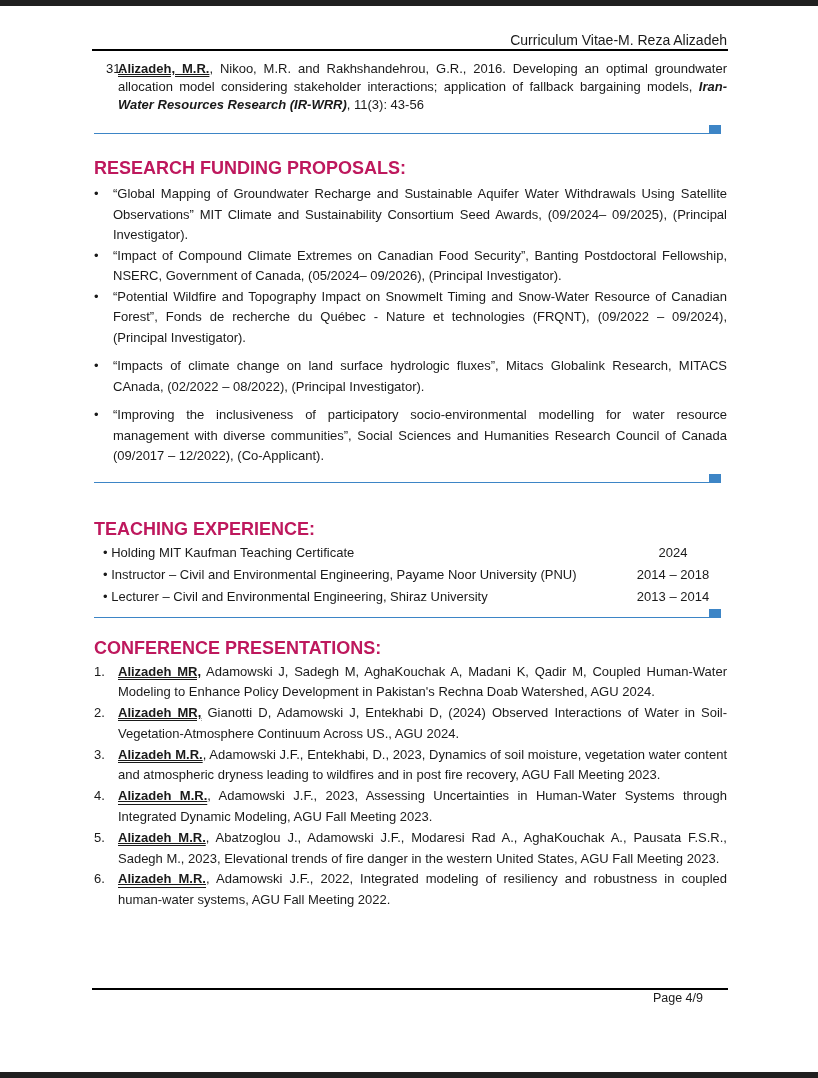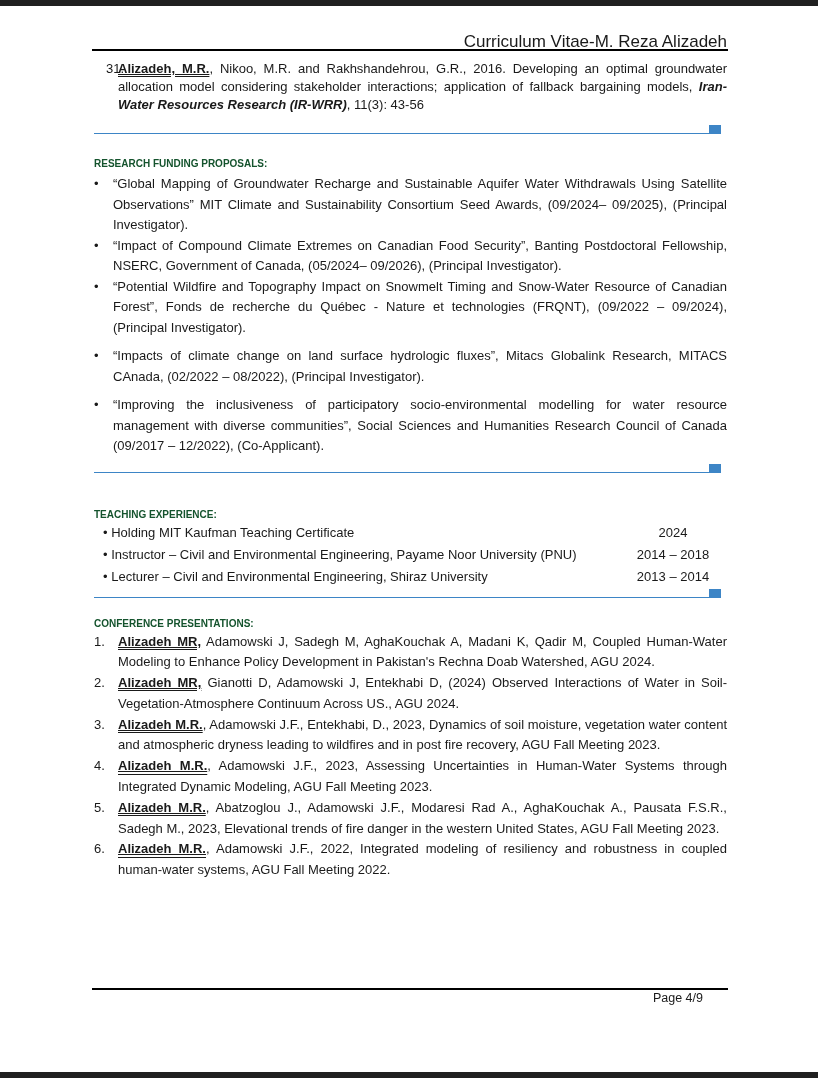--- a/index.html
+++ b/index.html
@@ -4,37 +4,37 @@
   <style>
     html, body { margin: 0; padding: 0; }
     body {
       width: 818px; height: 1078px; position: relative; overflow: hidden;
       background: #ffffff; color: #1a1a1a;
       font-family: "Liberation Sans", sans-serif;
       font-size: 13px;
     }
     .topbar { position: absolute; left: 0; top: 0; width: 818px; height: 6px; background: #202020; }
     .bottombar { position: absolute; left: 0; bottom: 0; width: 818px; height: 6px; background: #202020; }
-    .header-text { position: absolute; right: 91px; top: 32px; font-size: 17px; color: #1a1a1a; }
+    .header-text { position: absolute; right: 91px; top: 32px; font-size: 14px; color: #1a1a1a; }
     .header-rule { position: absolute; left: 92px; width: 636px; top: 49px; height: 2px; background: #000; }
     .footer-rule { position: absolute; left: 92px; width: 636px; top: 988px; height: 2px; background: #000; }
     .footer-text { position: absolute; right: 115px; top: 991px; font-size: 12.5px; }
 
     .content { position: absolute; left: 94px; width: 633px; top: 60px; }
 
     .pub { position: relative; padding-left: 24px; line-height: 18px; font-size: 13px; text-align: justify; }
     .pub .num { position: absolute; left: 12px; top: 0; }
     .u-name { font-weight: bold; text-decoration: underline; text-decoration-style: double; }
     .bi { font-weight: bold; font-style: italic; }
 
     .divider { position: relative; height: 10px; margin-top: 10px; }
     .divider .line { position: absolute; left: 0; right: 6px; bottom: 0; height: 1px; background: #3d85c6; }
     .divider .sq { position: absolute; right: 6px; bottom: 0; width: 12px; height: 9px; background: #3d85c6; }
 
-    .section-title { color: #14532d; font-weight: bold; font-size: 10px; margin-top: 24px; margin-bottom: 5px; }
+    .section-title { color: #be185d; font-weight: bold; font-size: 18px; margin-top: 24px; margin-bottom: 5px; }
 
     ul.bul { list-style: none; margin: 0; padding: 0; }
     ul.bul li { position: relative; padding-left: 19px; line-height: 20.5px; text-align: justify; margin-bottom: 0; }
     ul.bul li .dot { position: absolute; left: 0; top: 0; }
     ul.bul li.gap { margin-top: 8px; }
 
     .teach-row { display: flex; justify-content: space-between; line-height: 22px; padding-left: 9px; padding-right: 14px; }
     .teach-row .yr { width: 80px; text-align: center; }
     .b { font-weight: normal; }
 

